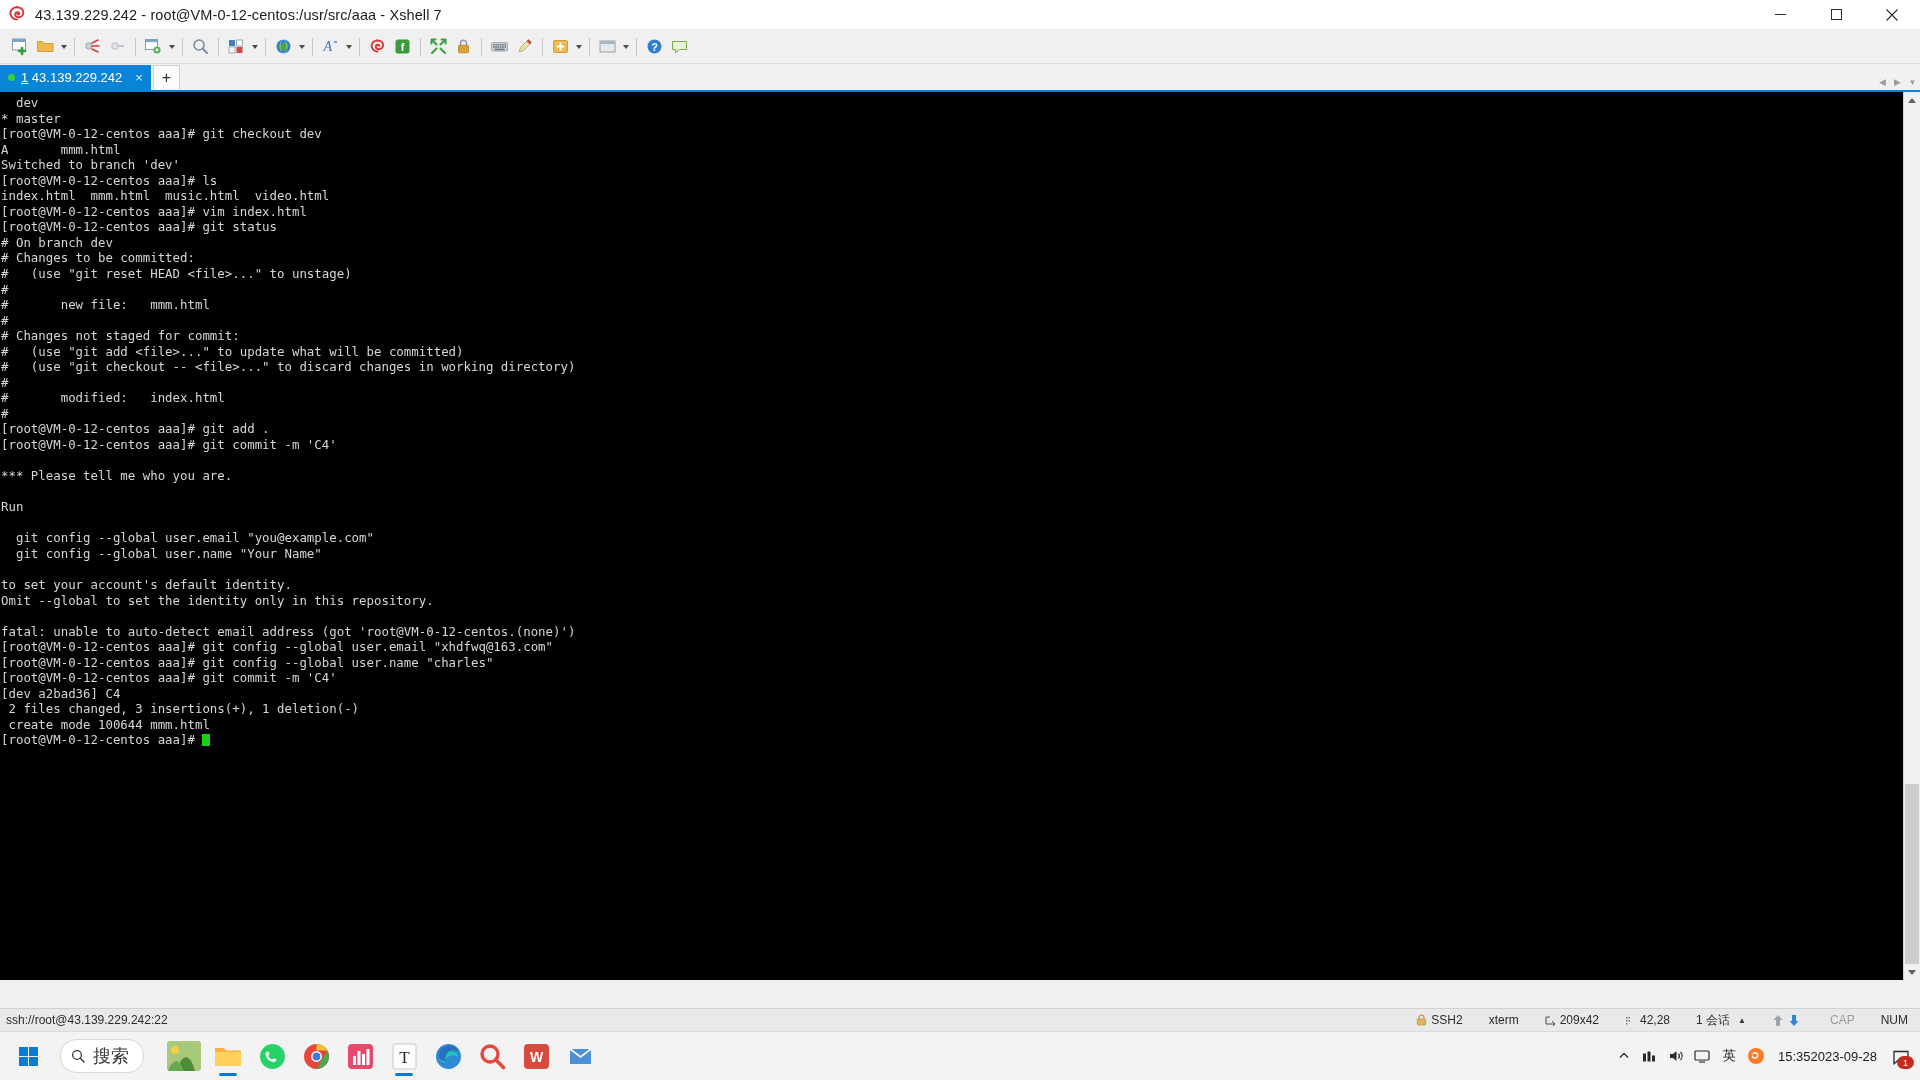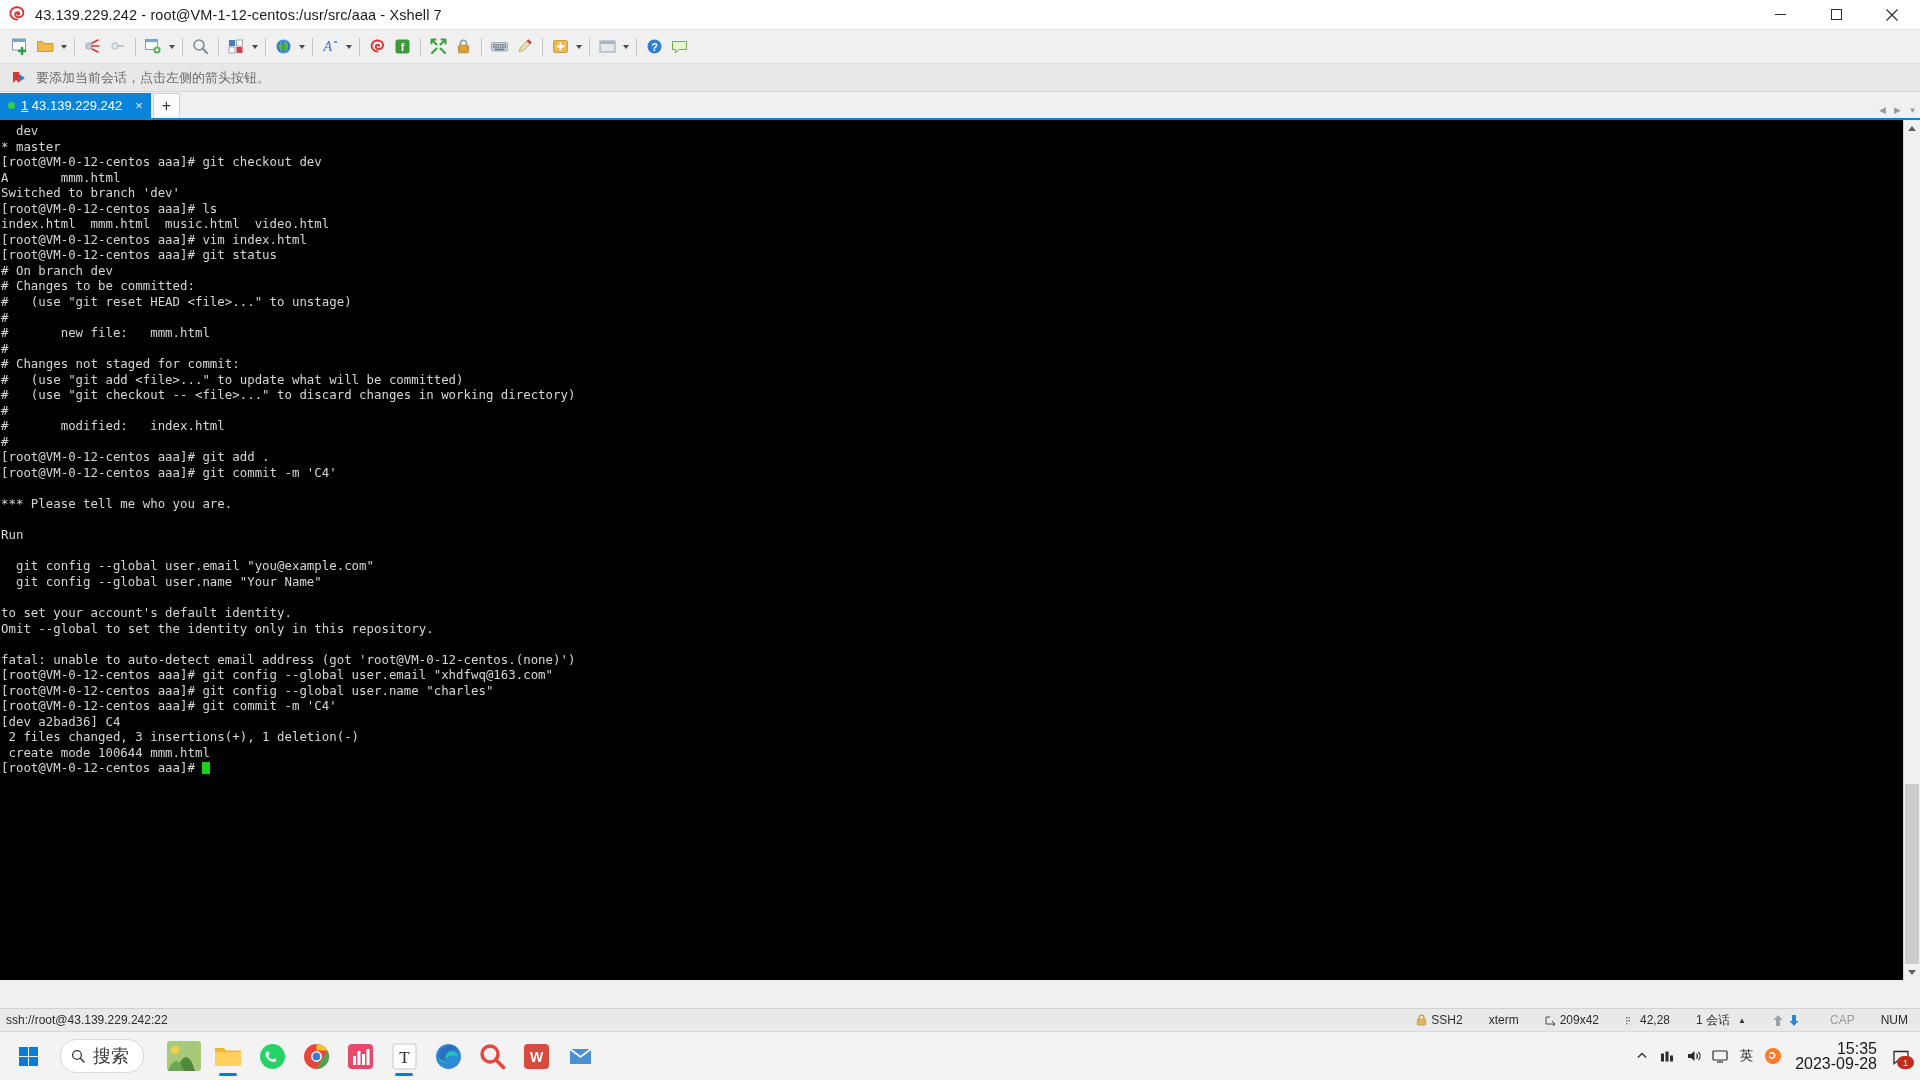--- a/index.html
+++ b/index.html
@@ -90,37 +90,37 @@
   .tb-search{height:32px;display:flex;align-items:center;background:#ffffff;border:1px solid #d9d9d9;border-radius:16px;padding:0 14px 0 10px;margin-left:8px;}
   .tb-search .mag{margin-right:8px;display:flex;}
   .tb-search span{font-size:18px;color:#3a3a3a;}
   .tb-icons{display:flex;align-items:center;margin-left:18px;}
   .tb-ico{width:44px;height:44px;display:flex;align-items:center;justify-content:center;position:relative;}
   .tb-ico.underline-blue:after{content:"";position:absolute;bottom:2px;left:50%;transform:translateX(-50%);width:18px;height:3px;border-radius:2px;background:#0a7cd4;}
   .taskbar-spacer{flex:1;}
   .tray{display:flex;align-items:center;margin-right:4px;}
   .tray-ico{width:26px;height:44px;display:flex;align-items:center;justify-content:center;color:#2b2b2b;}
   .tray-ime{font-size:13.5px;color:#2b2b2b;padding:0 7px;}
-  .tray-clock{display:flex;flex-direction:column;align-items:flex-end;justify-content:center;font-size:16px;color:#1b1b1b;line-height:15px;padding:0 9px;text-align:center;}
+  .tray-clock{display:flex;flex-direction:row;align-items:flex-end;justify-content:center;font-size:13px;color:#1b1b1b;line-height:15px;padding:0 9px;text-align:center;}
   .tray-notif{width:30px;height:44px;display:flex;align-items:center;justify-content:center;position:relative;}
   .notif-badge{position:absolute;bottom:9px;right:2px;min-width:13px;height:13px;border-radius:7px;background:#c42b1c;color:#fff;font-size:9px;display:flex;align-items:center;justify-content:center;padding:0 2px;}
 </style>
 </head>
 <body>
 
 <div class="app">
 
   <div class="titlebar">
     <div class="title-icon">
       <svg width="18" height="18" viewBox="0 0 18 18">
         <path d="M9 2.2c3.6 0 6.4 2.4 6.4 5.4 0 2.6-2 4.6-4.7 4.6-2 0-3.5-1.2-3.5-2.8 0-1.3 1-2.2 2.3-2.2 1 0 1.7.6 1.7 1.4 0 .6-.4 1-1 1-.3 0-.6-.2-.6-.5 0-.2.1-.4.3-.4" fill="none" stroke="#d93636" stroke-width="1.9" stroke-linecap="round"></path>
         <path d="M9 2.2C5.3 2.2 2.4 4.8 2.4 8.2c0 3.6 3 6.4 6.8 6.4" fill="none" stroke="#d93636" stroke-width="1.9" stroke-linecap="round"></path>
       </svg>
     </div>
-    <div class="title-text">43.139.229.242 - root@VM-1-12-centos:/usr/src/aaa - Xshell 7</div>
+    <div class="title-text">43.139.229.242 - root@VM-0-12-centos:/usr/src/aaa - Xshell 7</div>
     <div class="title-spacer"></div>
     <div class="win-btns">
       <div class="win-btn">
         <svg width="11" height="11" viewBox="0 0 11 11">
             <rect x="0" y="5" width="11" height="1" fill="#2b2b2b"></rect>
           </svg>
       </div>
       <div class="win-btn">
         <svg width="11" height="11" viewBox="0 0 11 11">
             <rect x="0.5" y="0.5" width="10" height="10" fill="none" stroke="#2b2b2b"></rect>
@@ -283,29 +283,20 @@
       </svg>
     </div>
     <div class="tb-btn">
       <svg width="19" height="19" viewBox="0 0 19 19">
         <path d="M2.5 4.5h14v8h-7l-4 3v-3h-3z" fill="#e8f2d8" stroke="#7aa84a" stroke-width="1"></path>
       </svg>
     </div>
   </div>
 
 
-  <div class="noticebar">
-    <div class="notice-icon">
-      <svg width="16" height="14" viewBox="0 0 16 14">
-        <path d="M1 1 h6 v11 l-3-3 -3 3z" fill="#d93636"></path>
-        <path d="M7 3 l6 4 -6 4z" fill="#2f7fd0"></path>
-      </svg>
-    </div>
-    <div class="notice-text">要添加当前会话，点击左侧的箭头按钮。</div>
-  </div>
 
   <div class="tabbar">
     <div class="tab">
       <span class="tab-dot"></span>
       <span class="tab-label"><u>1</u>&nbsp;<span>43.139.229.242</span></span>
       <span class="tab-close">×</span>
     </div>
     <div class="tab-new">+</div>
     <div class="tabbar-spacer"></div>
     <div class="tabbar-nav">

